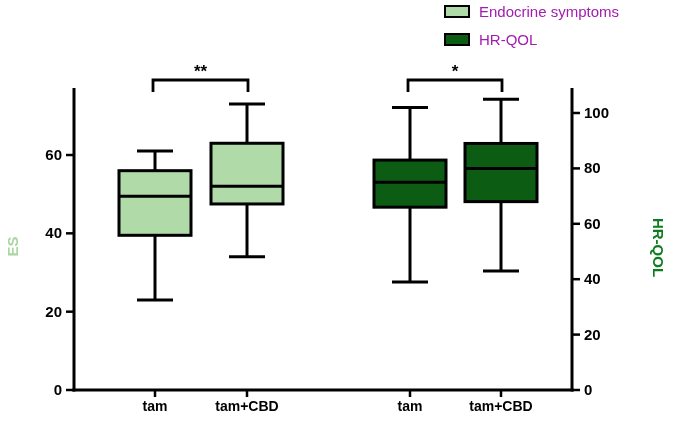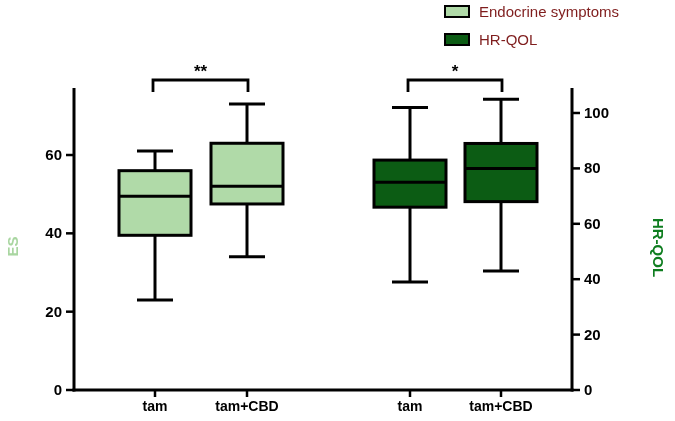--- a/index.html
+++ b/index.html
@@ -27,21 +27,21 @@
     margin-bottom: 11px;
   }
   .legend-swatch {
     width: 22px;
     height: 9px;
     border: 2.5px solid #000;
     flex: 0 0 auto;
   }
   .legend-label {
     font: 15px "Liberation Sans", sans-serif;
-    color: #7f1d1d;
+    color: #a21caf;
     white-space: nowrap;
   }
   .axis-title {
     position: absolute;
     font: bold 15px "Liberation Sans", sans-serif;
     white-space: nowrap;
   }
   #left-axis-title {
     left: -13px;
     top: 238px;

